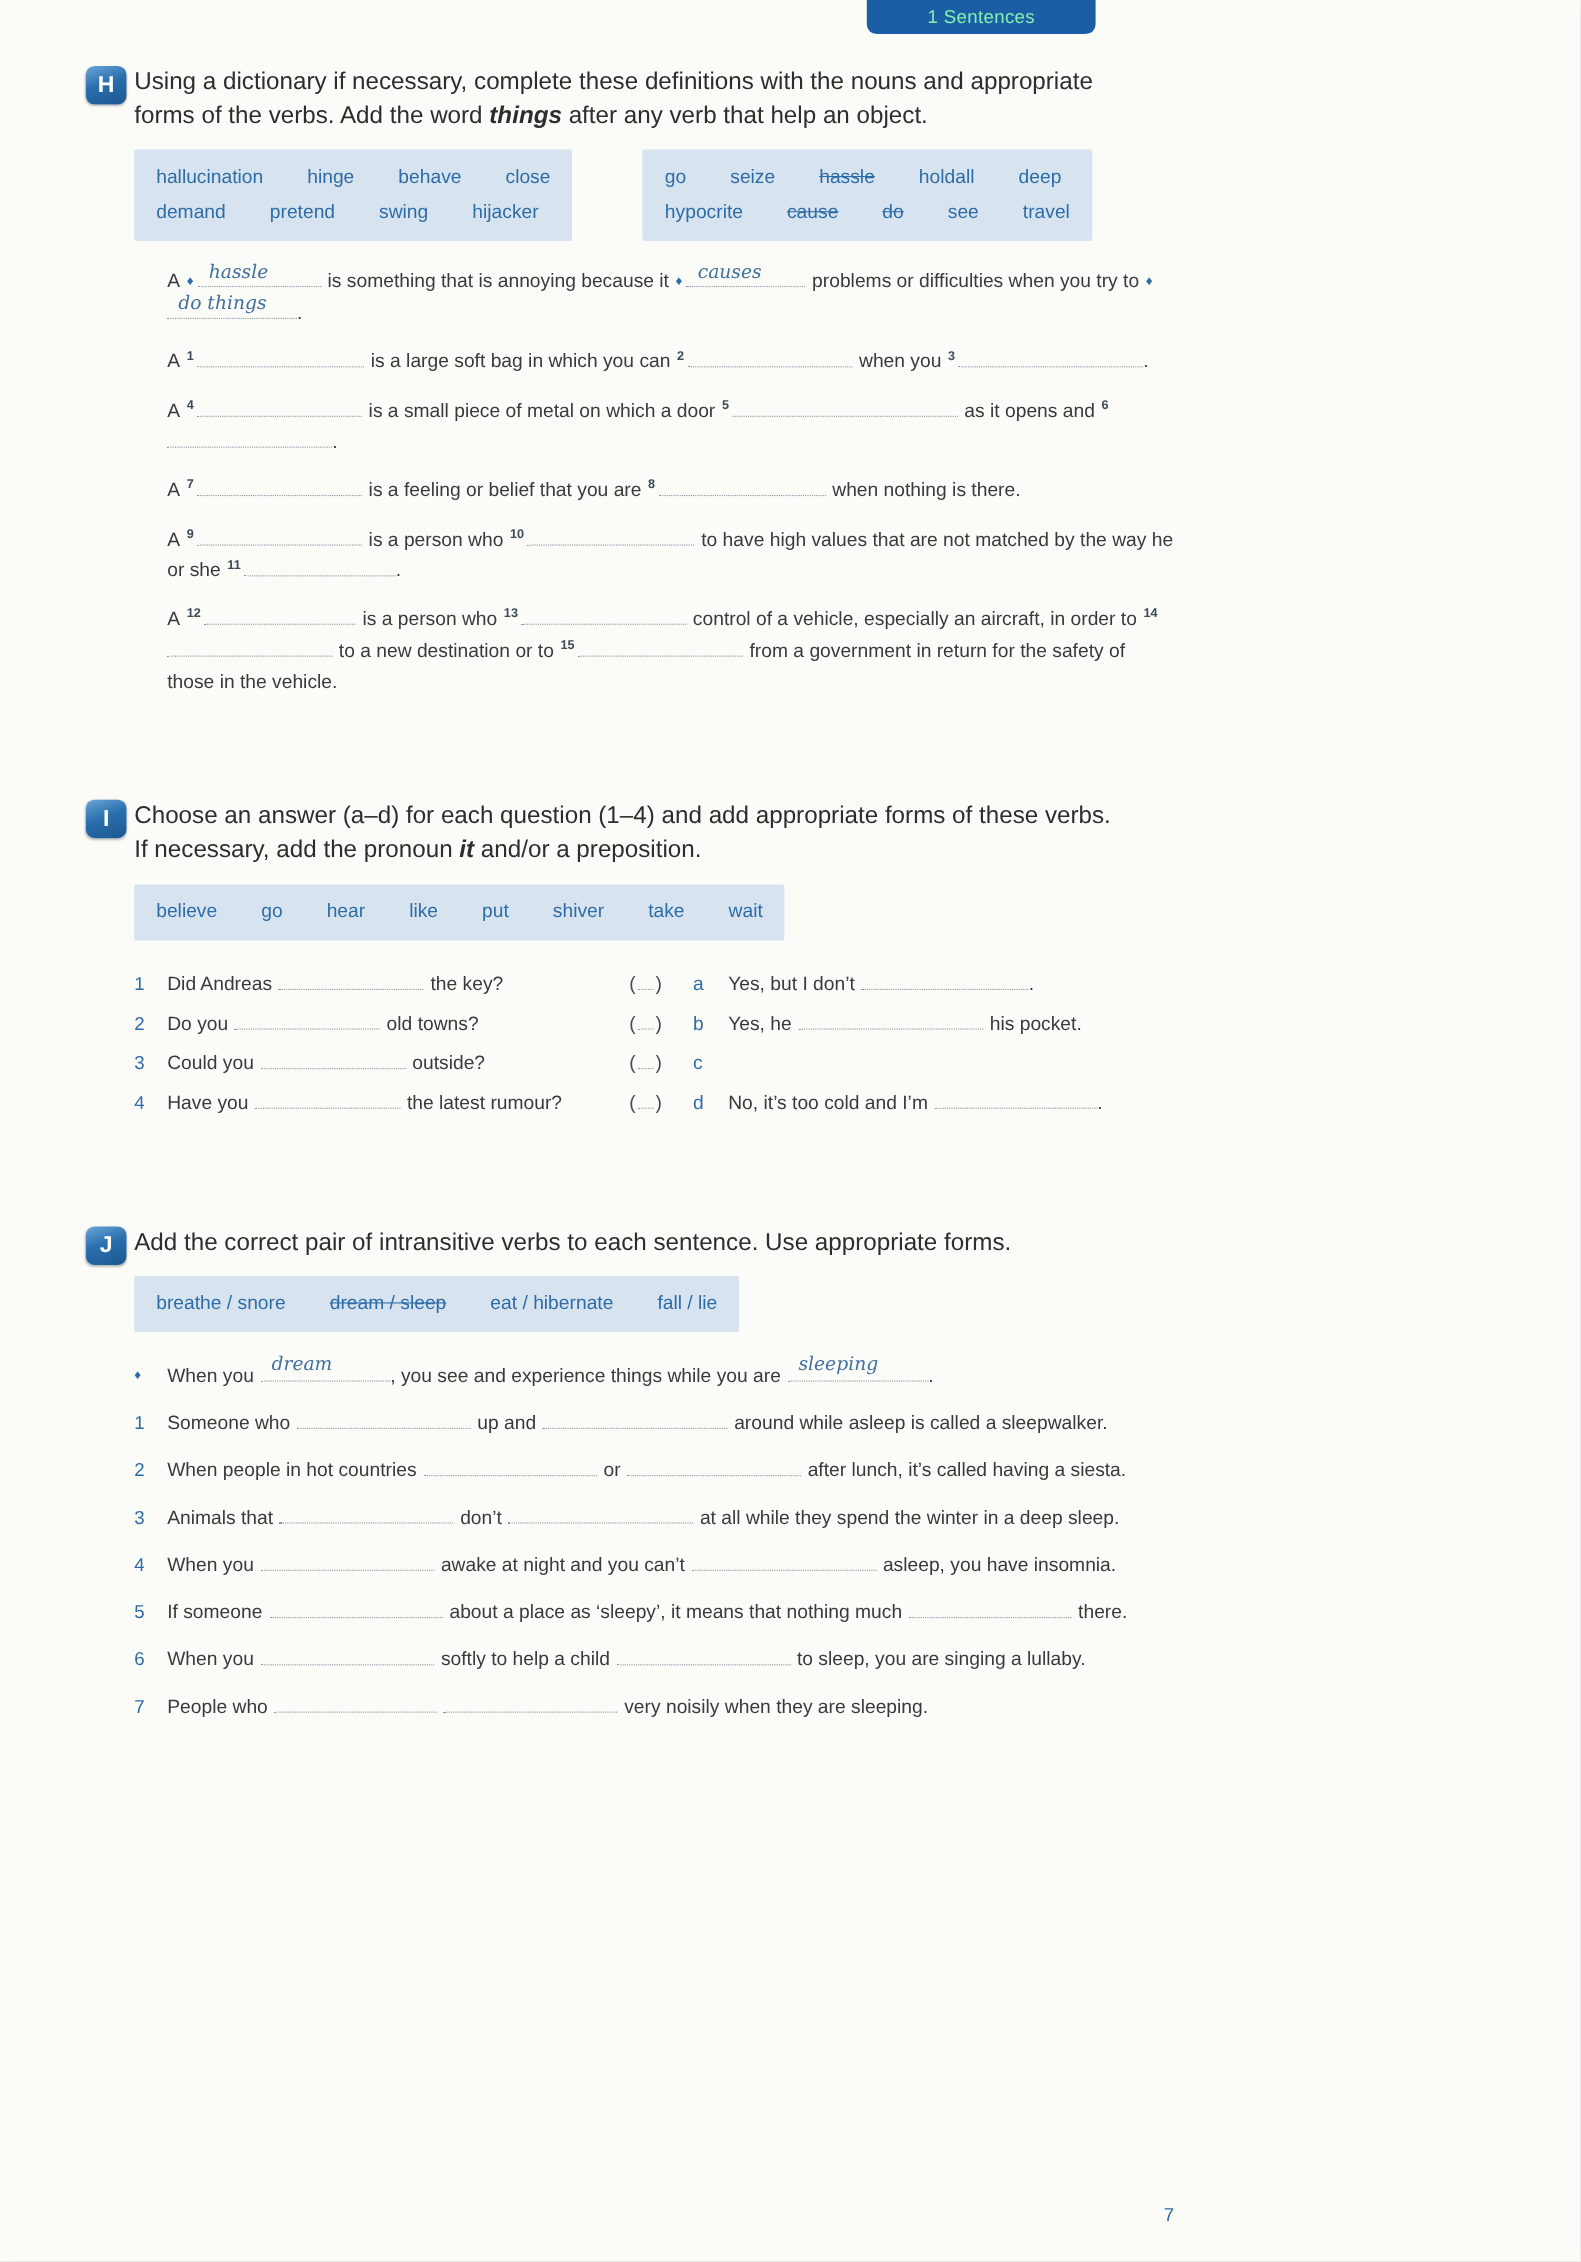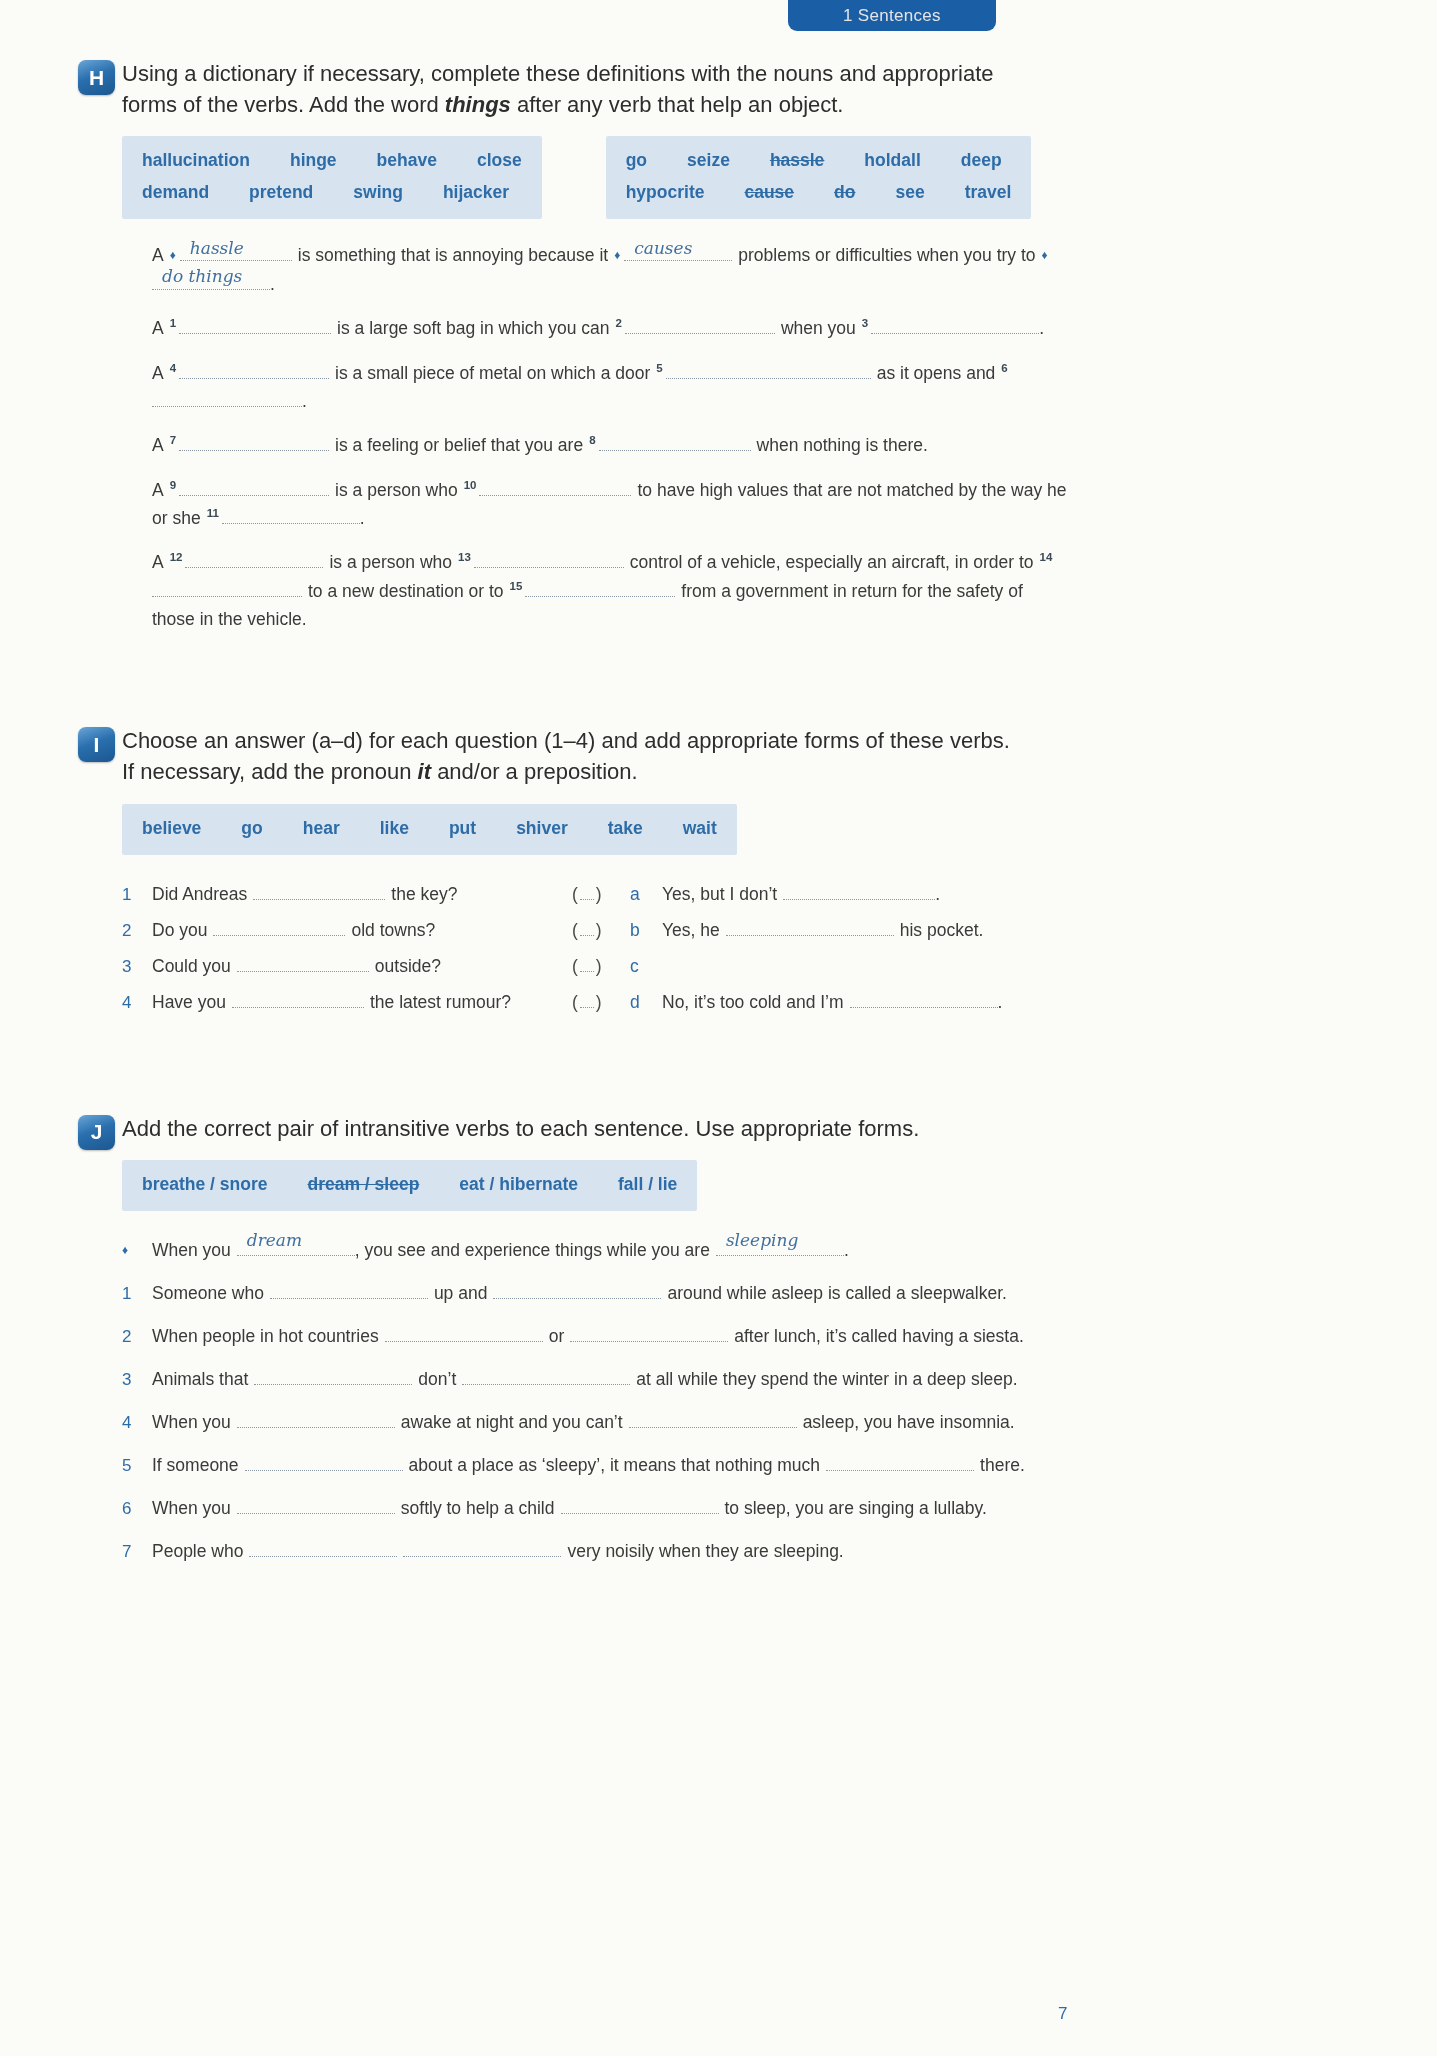--- a/index.html
+++ b/index.html
@@ -1,31 +1,31 @@
 <!DOCTYPE html>
 <html><head>
 <meta charset="utf-8">
 <style>
   *{box-sizing:border-box;}
   body{margin:0;background:#d9d9d5;font-family:"Liberation Sans",sans-serif;}
   .page{position:relative;width:1437px;height:2056px;margin:0 auto;background:#fbfbf8;overflow:hidden;box-shadow:0 0 12px rgba(0,0,0,.25);}
-  .tab{position:absolute;left:788px;top:0;width:208px;height:31px;background:#1a5fa6;color:#e5e5e5;
+  .tab{position:absolute;left:788px;top:0;width:208px;height:31px;background:#1a5fa6;color:#86efac;
        font-size:17px;display:flex;align-items:center;justify-content:center;border-radius:0 0 9px 9px;letter-spacing:.3px;}
   .content{position:absolute;left:78px;top:58px;width:992px;}
   .exercise{position:relative;padding-left:44px;margin-bottom:92px;}
   .badge{position:absolute;left:0;top:2px;width:37px;height:35px;border-radius:8px;
          background:linear-gradient(160deg,#6aa6d8 0%,#2a6fae 45%,#1b578f 100%);
          color:#fff;font-size:21px;font-weight:bold;display:flex;align-items:center;justify-content:center;
          box-shadow:0 1px 2px rgba(0,0,0,.25);}
   .instr{margin:0 0 16px;font-size:22px;line-height:1.42;color:#2d2d2d;white-space:pre-wrap;max-width:945px;}
   .bi{font-style:italic;font-weight:bold;}
   .wordbox-wrap{display:flex;gap:64px;margin:4px 0 22px;}
   .wordbox{background:#d7e4f0;padding:9px 20px 11px;border-radius:2px;}
   .wb-row{display:flex;gap:40px;line-height:1.8;}
-  .wb-word{color:#2e6ca7;font-size:17.5px;white-space:nowrap;font-weight:bold;}
+  .wb-word{color:#2e6ca7;font-size:17.5px;white-space:nowrap;}
   .struck{text-decoration:line-through;}
   .sentence{font-size:17.5px;color:#3a3a3a;line-height:1.62;margin-bottom:16px;display:flex;align-items:baseline;}
   .h-sents .sentence{padding-left:30px;}
   .sbody{flex:1;min-width:0;}
   .txt{margin-right:6px;}
   .punct{margin-left:-6px;}
   .blank{display:inline-block;height:12px;border-bottom:1.6px dotted #8a97a3;margin:0 6px 0 0;position:relative;vertical-align:baseline;}
   .sup{font-size:11.5px;font-weight:bold;color:#3c4a55;position:relative;top:-7px;margin-right:3px;}
   .diamond{color:#2e6ca7;font-size:12px;margin-right:4px;position:relative;top:-2px;}
   .ans{position:absolute;left:10px;bottom:-2px;font-family:"DejaVu Serif",serif;font-style:italic;font-size:17px;color:#41709f;white-space:nowrap;}

